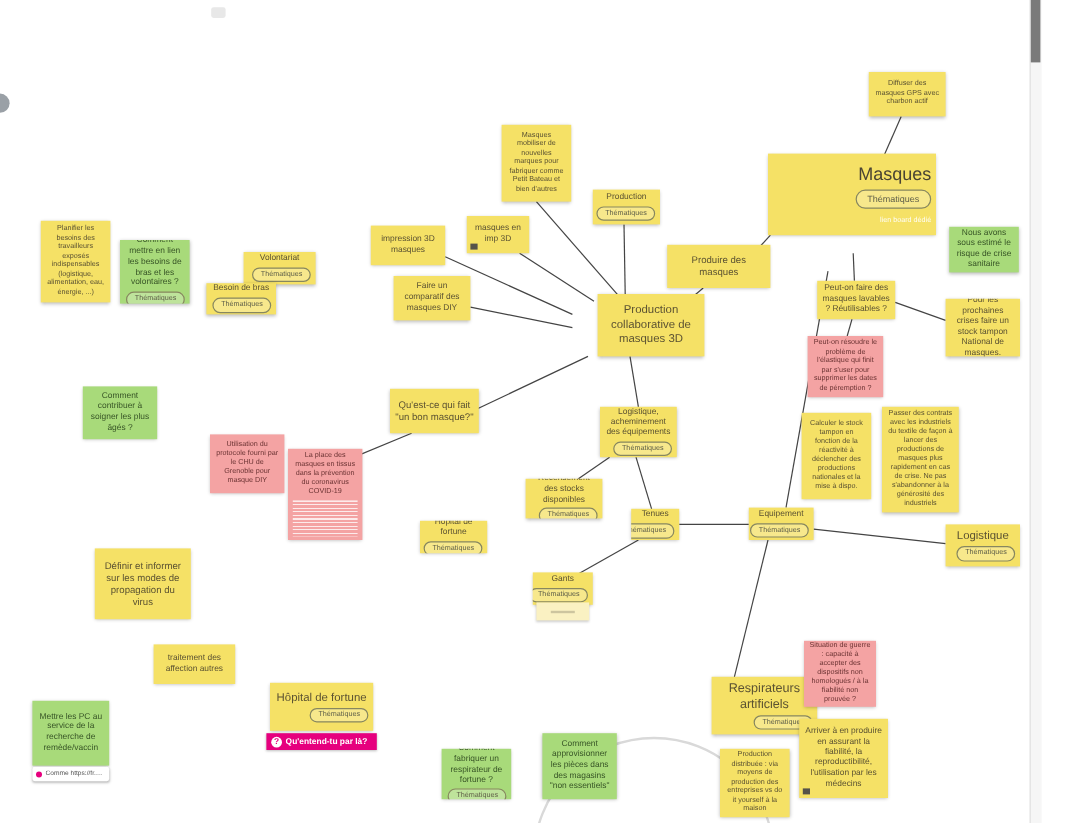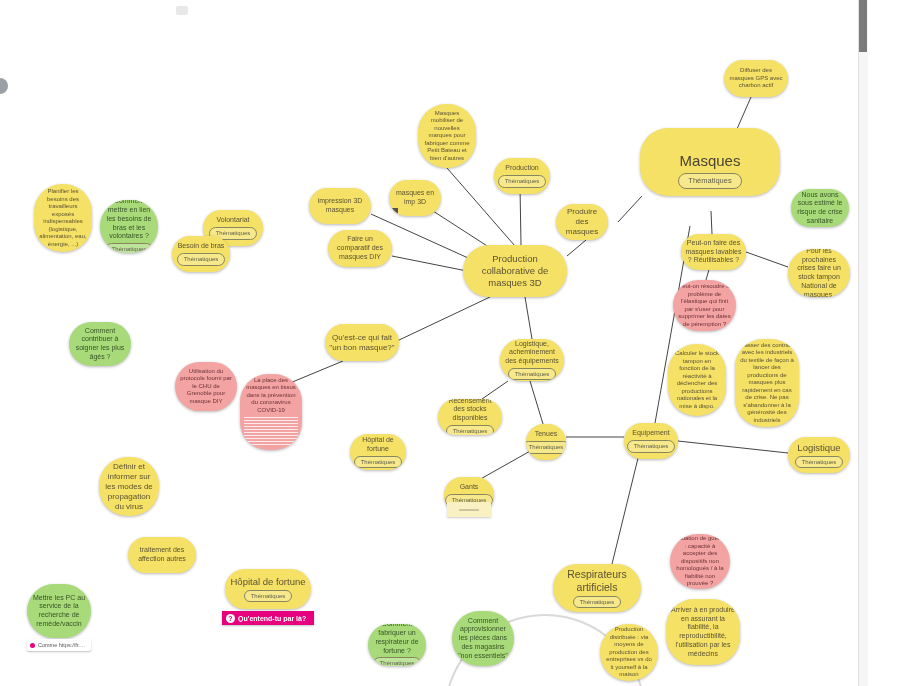--- a/index.html
+++ b/index.html
@@ -1,30 +1,30 @@
 <!DOCTYPE html>
 <html><head>
 <meta charset="utf-8">
 <style>
   html,body{margin:0;padding:0;background:#fff;font-family:"Liberation Sans",sans-serif;}
   .board{position:relative;width:900px;height:686px;background:#ffffff;overflow:hidden;}
   .edges{position:absolute;left:0;top:0;width:900px;height:686px;z-index:1;}
   .edge{stroke:#444;stroke-width:1;}
   .arc{stroke:#d9d9d9;stroke-width:2;fill:none;}
-  .note{position:absolute;z-index:2;box-sizing:border-box;padding:18px 4px;display:flex;flex-direction:column;
-        align-items:center;justify-content:center;text-align:center;box-shadow:0 1px 3px rgba(0,0,0,.28);
-        overflow:hidden;font-size:6.5px;line-height:1.25;border-radius:28px;}
+  .note{position:absolute;z-index:2;box-sizing:border-box;padding:3px 4px;display:flex;flex-direction:column;
+        align-items:flex-end;justify-content:center;text-align:center;box-shadow:0 1px 3px rgba(0,0,0,.28);
+        overflow:hidden;font-size:6.5px;line-height:1.25;}
   .yellow{background:#F5E166;}
   .green{background:#A8DA7A;}
   .pink{background:#F4A3A3;}
   .yellow .note-text{color:#5b5232;}
   .green .note-text{color:#375426;}
   .pink .note-text{color:#6b3333;}
   .note-text{font-size:inherit;width:100%;word-wrap:break-word;}
-  .fs6{font-size:6px;}.fs7{font-size:7px;}.fs8{font-size:8px;}.fs9{font-size:9.5px;}.fs10{font-size:10.5px;}
+  .fs6{font-size:6px;}.fs7{font-size:7px;}.fs8{font-size:8px;}.fs9{font-size:9.5px;}.fs10{font-size:10.5px;margin-left:40px;}
   .badge{display:inline-block;border:1px solid #87875f;border-radius:9px;padding:1px 6px;font-size:6px;
          color:#60604a;background:rgba(255,255,255,.25);margin-top:2px;line-height:1.4;white-space:nowrap;}
   .badge-lg{font-size:7.5px;padding:2px 9px;}
   .masques-title{font-size:15px;color:#4a4433;margin-top:6px;}
   .link-caption{font-size:6px;color:rgba(255,255,255,.95);margin-top:7px;}
   .masques-url{position:absolute;z-index:2;font-size:10.5px;color:#6b6b6b;text-align:center;
                word-break:break-all;line-height:1.15;}
   .fineprint{width:54px;height:30px;margin-top:3px;flex:none;
              background:repeating-linear-gradient(to bottom,rgba(255,255,255,.78) 0px,rgba(255,255,255,.78) 1px,transparent 1px,transparent 3px);}
   .pale-note{position:absolute;z-index:2;background:#FAF1C2;box-shadow:0 1px 2px rgba(0,0,0,.2);
@@ -98,21 +98,21 @@
 
   <div class="note yellow fs7" style="left:309px;top:188px;width:62px;height:33px">
       <div class="note-text">impression 3D masques</div>
     </div>
 
   <div class="note yellow fs7" style="left:389px;top:180px;width:52px;height:31px">
       <div class="note-text">masques en imp 3D</div>
       <div class="marker"></div>
     </div>
 
-  <div class="note yellow fs8" style="left:556px;top:204px;width:52px;height:36px">
+  <div class="note yellow fs8" style="left:556px;top:204px;width:86px;height:36px">
       <div class="note-text">Produire des masques</div>
     </div>
 
   <div class="note yellow fs7" style="left:203px;top:210px;width:60px;height:27px">
       <div class="note-text">Volontariat</div>
       <div class="badge">Thématiques</div>
     </div>
 
   <div class="note yellow fs7" style="left:172px;top:236px;width:58px;height:26px">
       <div class="note-text">Besoin de bras</div>
@@ -137,21 +137,21 @@
     </div>
 
   <div class="note yellow fs7" style="left:788px;top:249px;width:62px;height:48px">
       <div class="note-text">Pour les prochaines crises faire un stock tampon National de masques.</div>
     </div>
 
   <div class="note pink fs6" style="left:673px;top:280px;width:63px;height:51px">
       <div class="note-text">Peut-on résoudre le problème de l'élastique qui finit par s'user pour supprimer les dates de péremption ?</div>
     </div>
 
-  <div class="note yellow fs9" style="left:463px;top:245px;width:104px;height:52px">
+  <div class="note yellow fs9" style="left:498px;top:245px;width:89px;height:52px">
       <div class="note-text">Production collaborative de masques 3D</div>
     </div>
 
   <div class="note yellow fs7" style="left:328px;top:230px;width:64px;height:37px">
       <div class="note-text">Faire un comparatif des masques DIY</div>
     </div>
 
   <div class="note yellow fs8" style="left:325px;top:324px;width:74px;height:37px">
       <div class="note-text">Qu'est-ce qui fait "un bon masque?"</div>
     </div>
@@ -208,21 +208,21 @@
     </div>
 
   <div class="note yellow fs7" style="left:444px;top:477px;width:50px;height:27px">
       <div class="note-text">Gants</div>
       <div class="badge">Thématiques</div>
     </div>
   <div class="pale-note" style="left:447px;top:502px;width:44px;height:15px">
       <div class="pale-dash"></div>
     </div>
 
-  <div class="note yellow fs8" style="left:99px;top:457px;width:60px;height:59px">
+  <div class="note yellow fs8" style="left:79px;top:457px;width:80px;height:59px">
       <div class="note-text">Définir et informer sur les modes de propagation du virus</div>
     </div>
 
   <div class="note yellow fs7" style="left:128px;top:537px;width:68px;height:33px">
       <div class="note-text">traitement des affection autres</div>
     </div>
 
   <div class="note yellow fs9" style="left:225px;top:569px;width:86px;height:40px">
       <div class="note-text">Hôpital de fortune</div>
       <div class="badge">Thématiques</div>

